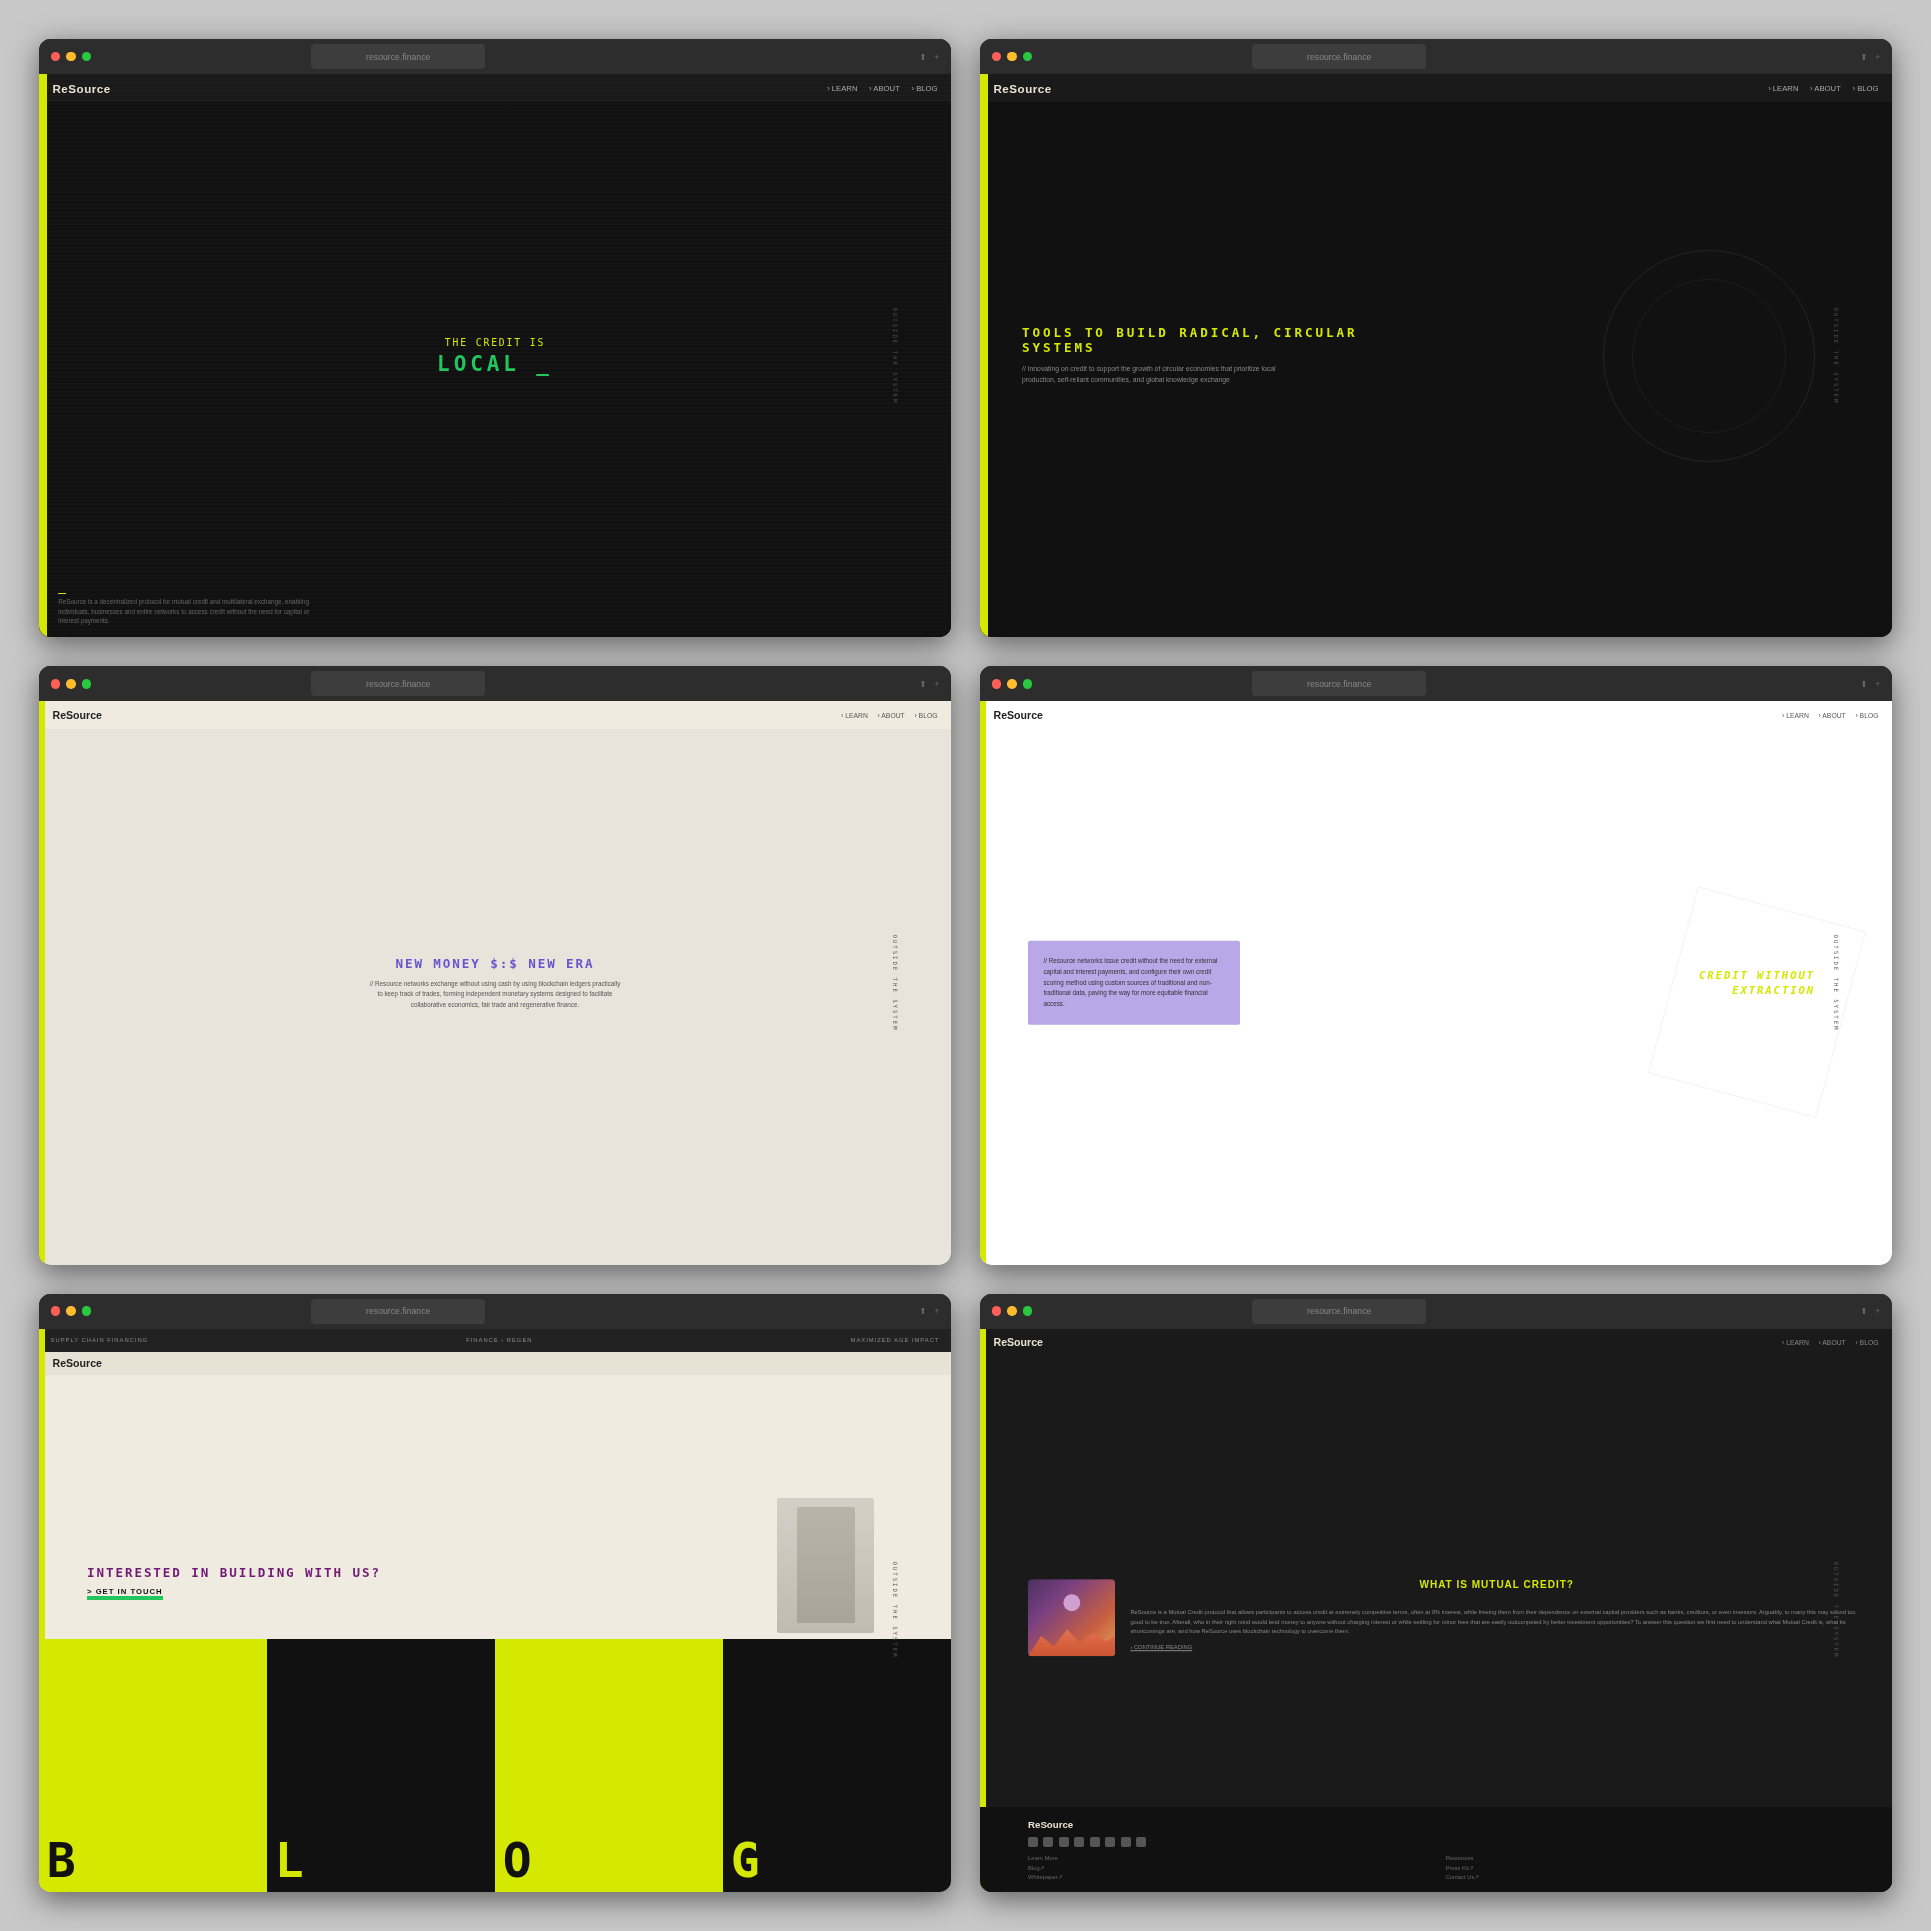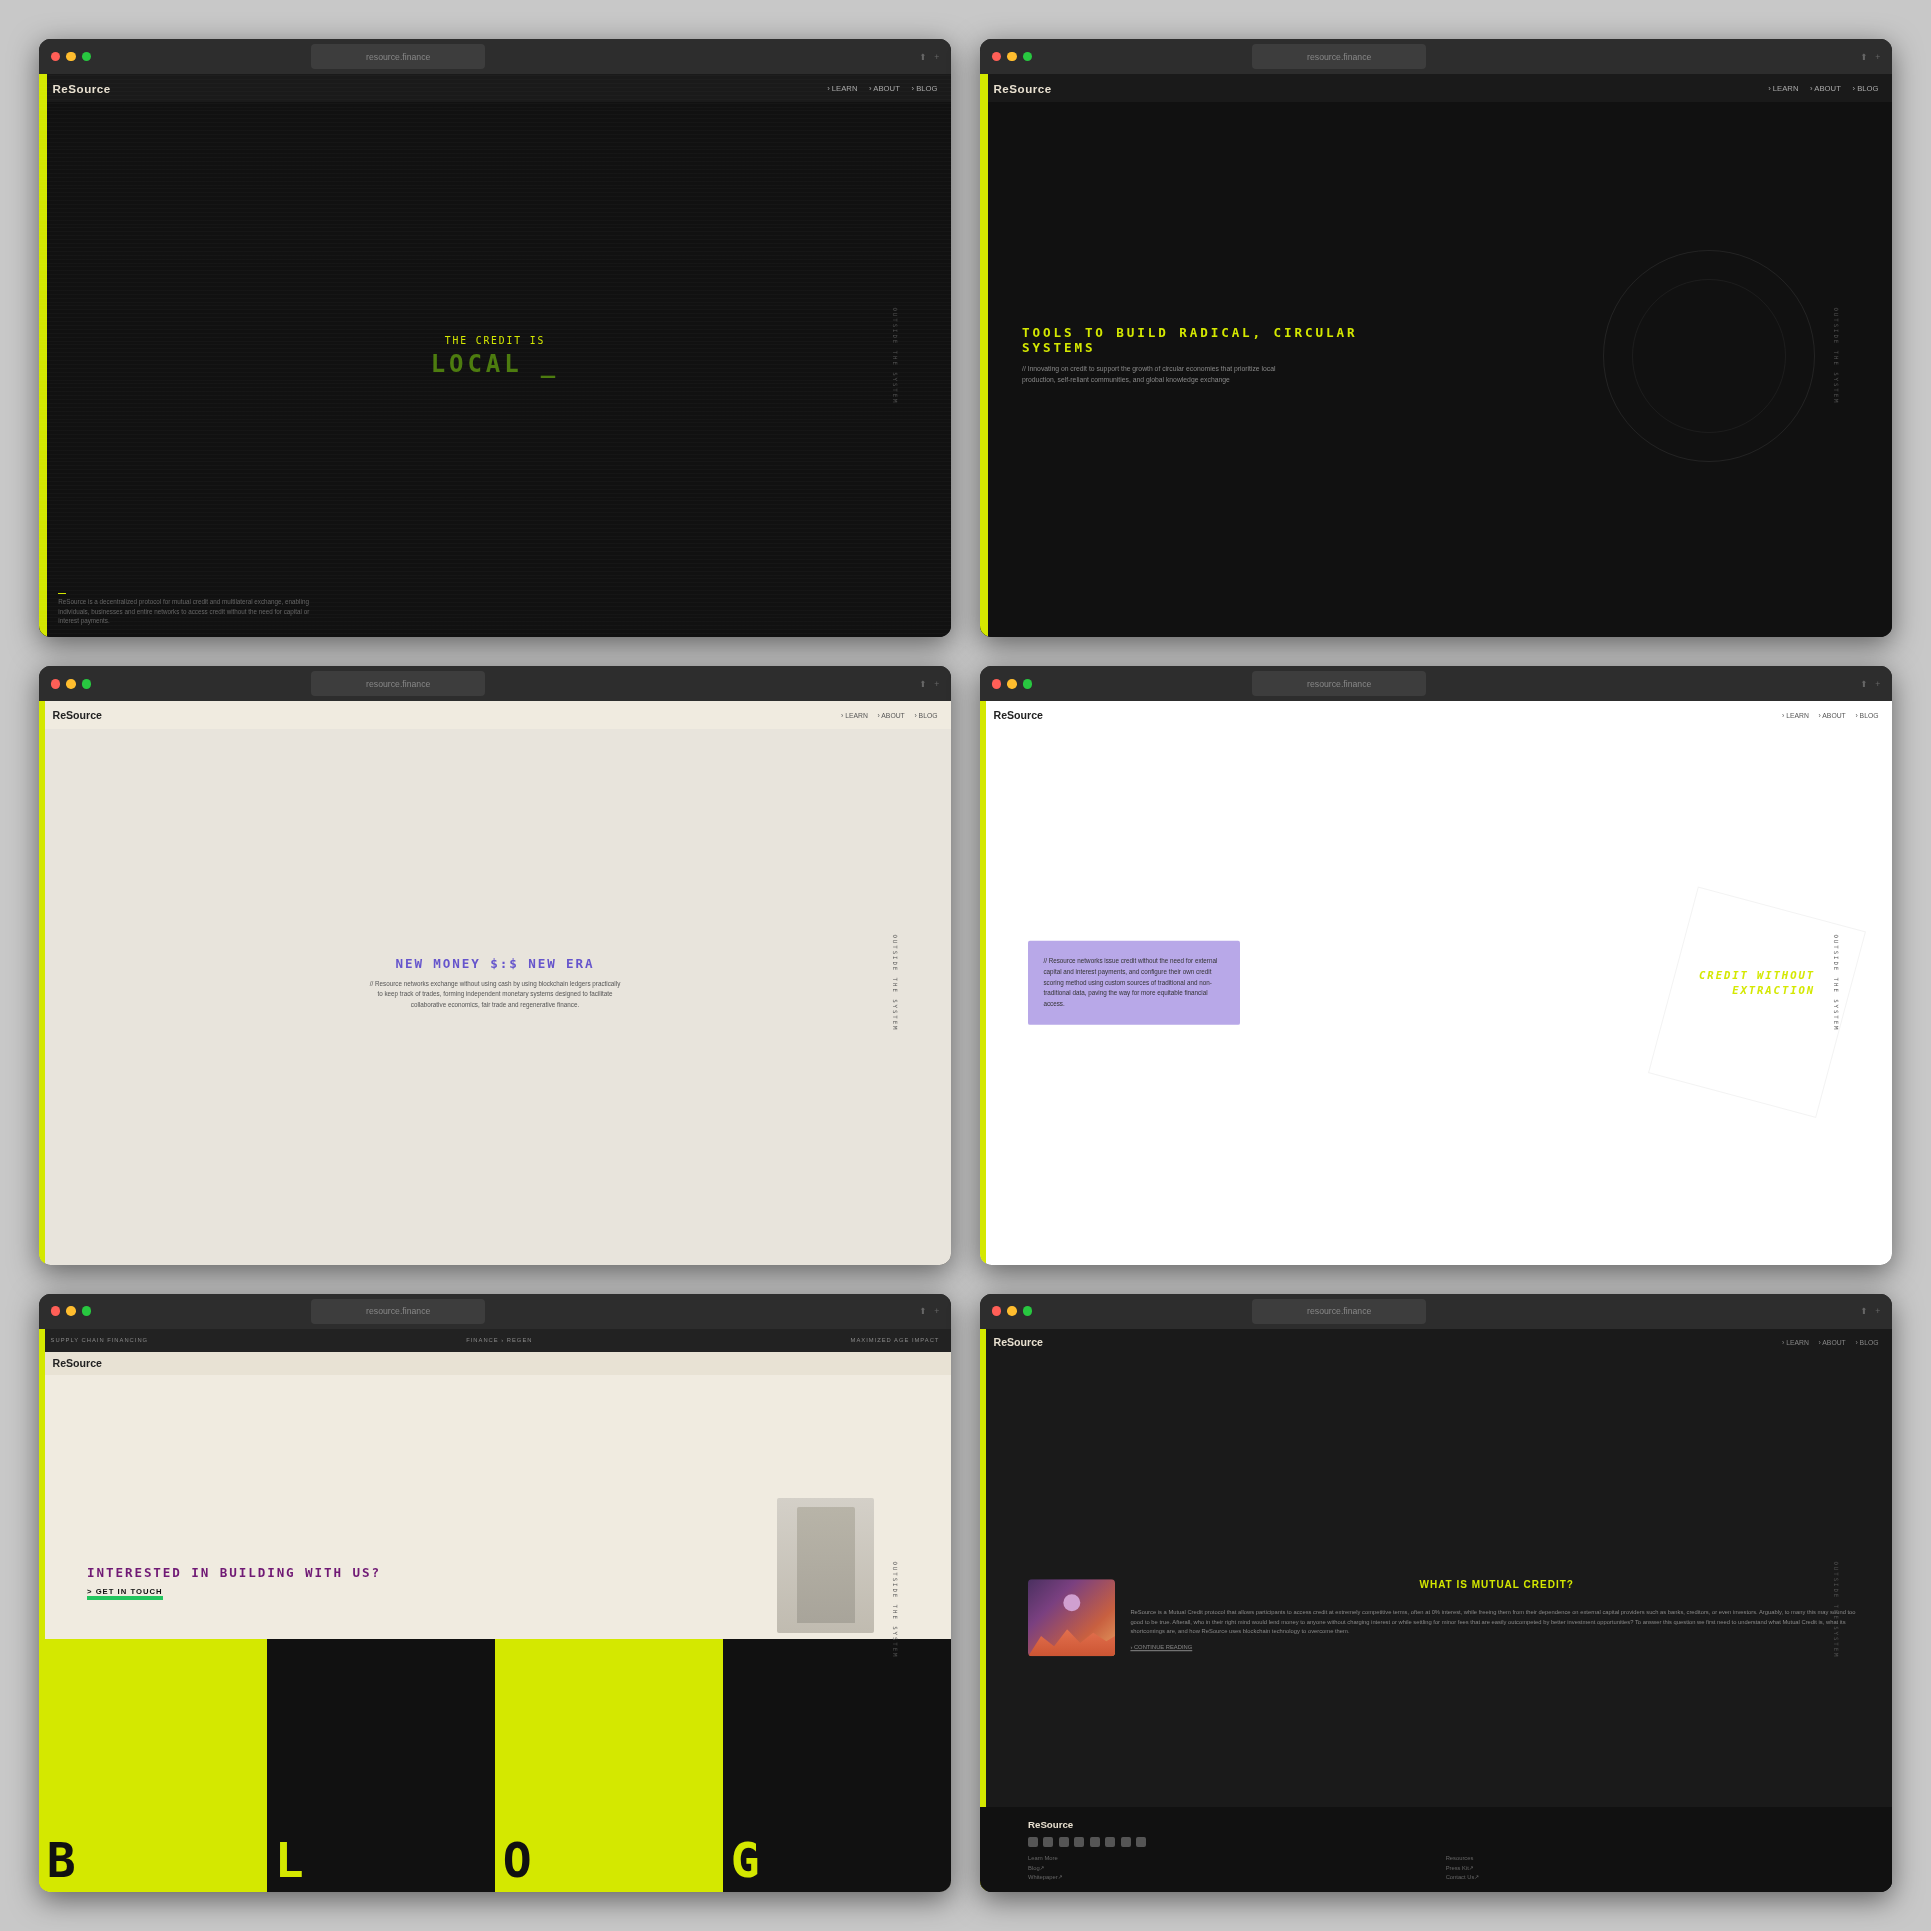--- a/index.html
+++ b/index.html
@@ -127,22 +127,22 @@
 
     .screen1-subtitle {
       color: #d4e800;
       font-size: 9.7px;
       letter-spacing: 1.9px;
       font-family: monospace;
       margin-bottom: 3.9px;
     }
 
     .screen1-title {
-      color: #4d7c0f;
-      font-size: 24px;
+      color: #22c55e;
+      font-size: 21px;
       font-weight: 800;
       letter-spacing: 3.9px;
       font-family: monospace;
       text-transform: uppercase;
     }
 
     .screen1-bottom {
       position: absolute;
       bottom: 11.6px;
       left: 19.3px;

